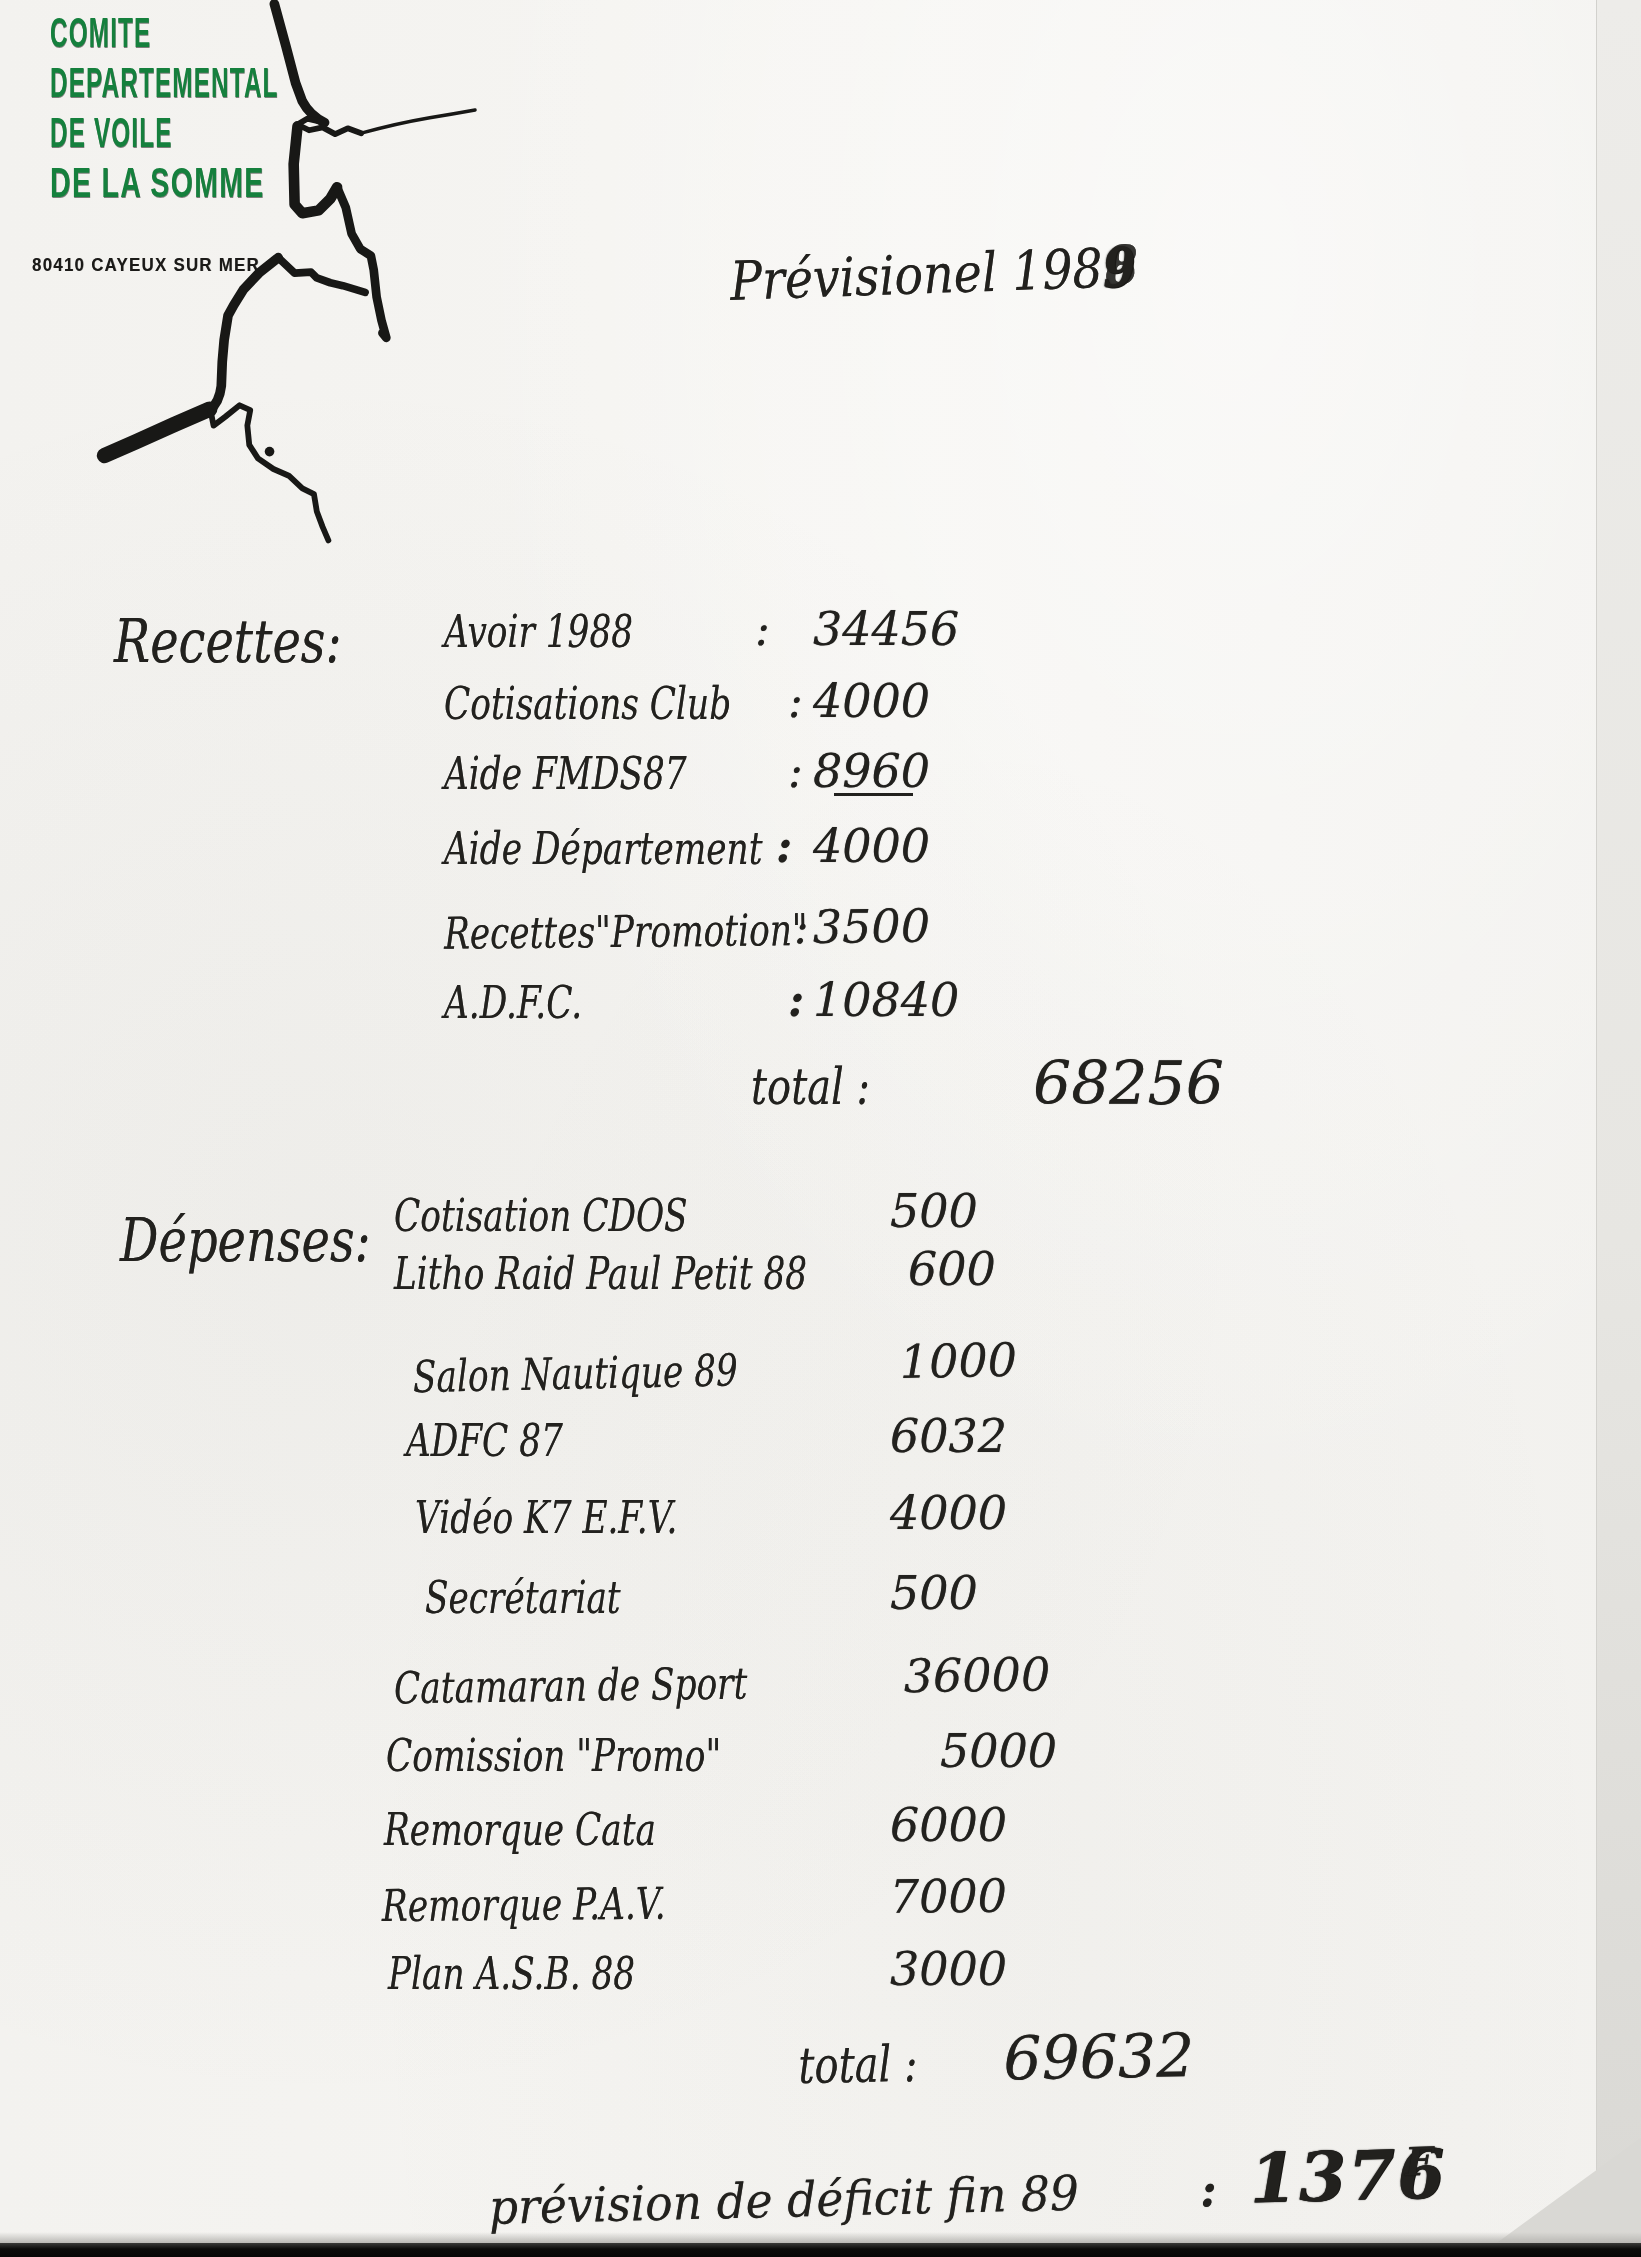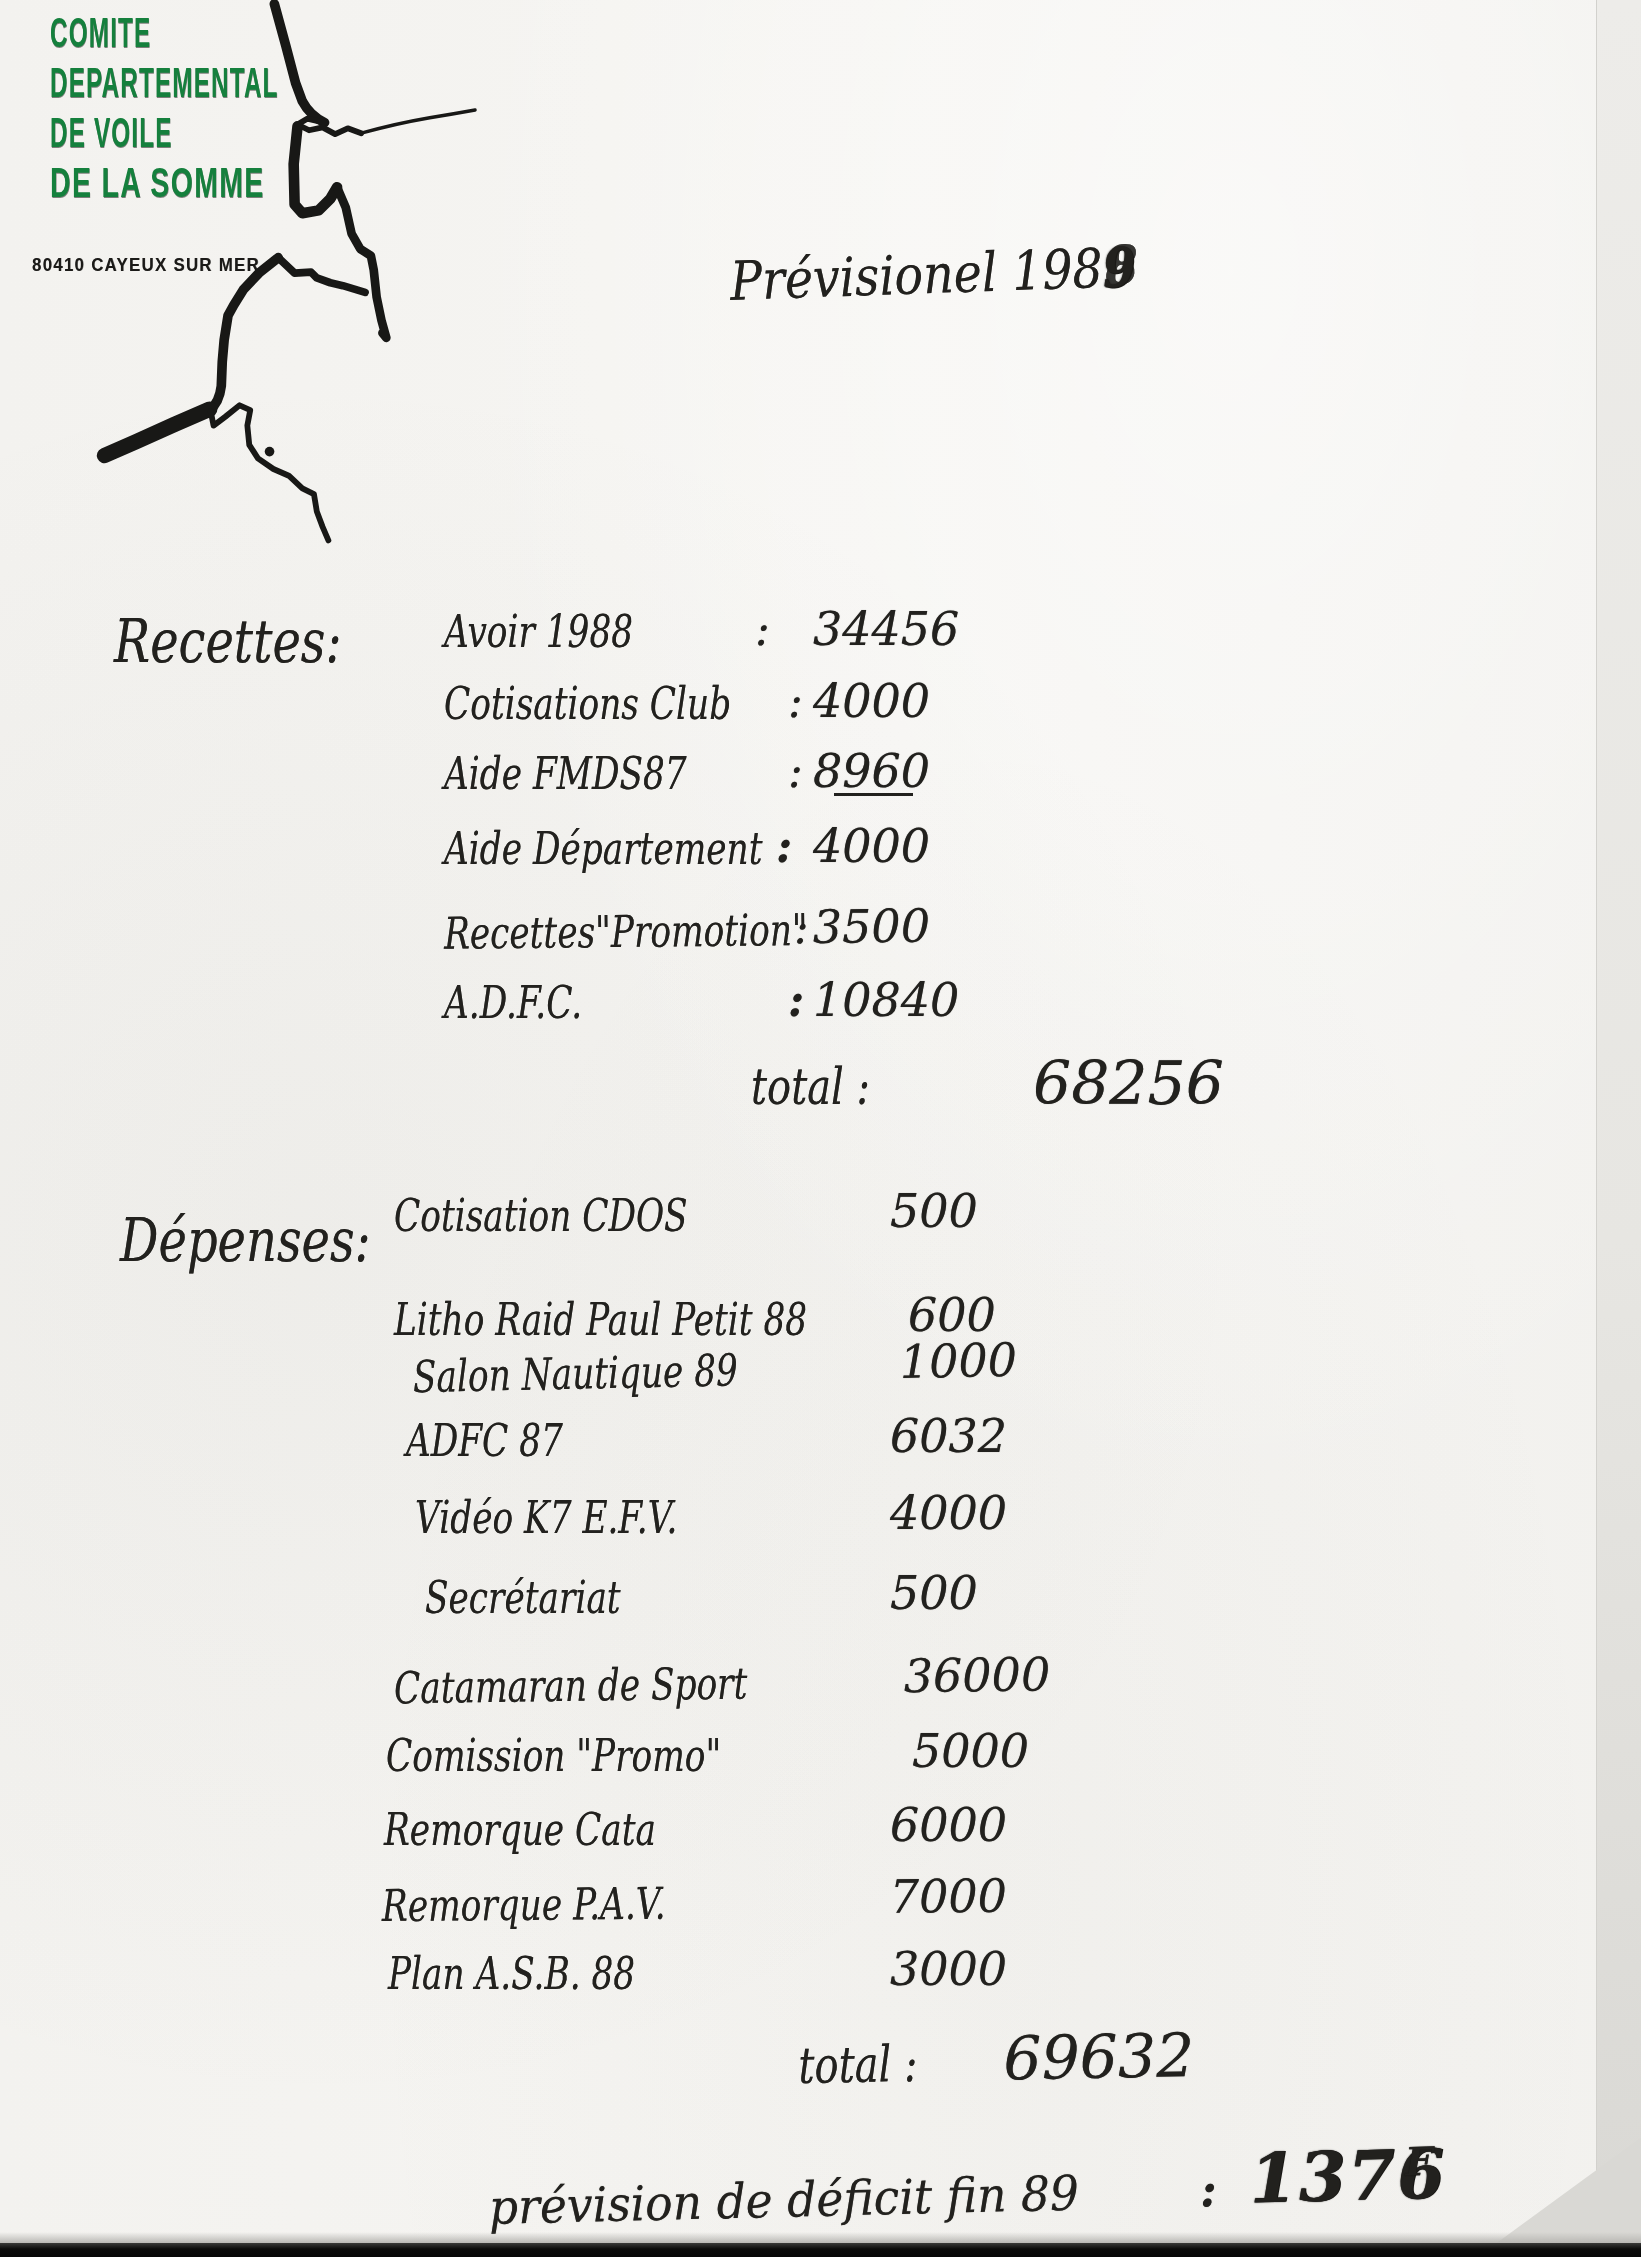--- a/index.html
+++ b/index.html
@@ -92,27 +92,27 @@
 
   .total-row{position:absolute;}
   .total-label{position:absolute;font-size:50px;transform:scaleX(0.8);transform-origin:left top;}
   .total-value{position:absolute;font-size:60px;top:-9.7px;}
   .recettes-total{left:751px;top:1058px;}
   .recettes-total .total-value{left:282px;}
   .depenses-total{left:798px;top:2037px;transform:rotate(-1deg);}
   .depenses-total .total-value{left:205px;}
 
   .d1{top:1190px;}
-  .d2{top:1294px;} .d2 .d-value{left:514px;}
+  .d2{top:1248px;} .d2 .d-value{left:514px;}
   .d3{top:1342px;transform:rotate(-1.2deg);} .d3 .row-label{left:19.3px;} .d3 .d-value{left:506px;}
   .d4{top:1415px;} .d4 .row-label{left:11.6px;}
   .d5{top:1492px;} .d5 .row-label{left:21px;}
   .d6{top:1572px;font-style:italic;} .d6 .row-label{left:31px;}
   .d7{top:1656px;transform:rotate(-0.8deg);} .d7 .d-value{left:510px;}
-  .d8{top:1730px;} .d8 .row-label{left:-7.7px;} .d8 .d-value{left:518px;}
+  .d8{top:1730px;} .d8 .row-label{left:-7.7px;} .d8 .d-value{left:546px;}
   .d9{top:1804px;} .d9 .row-label{left:-9.7px;}
   .d10{top:1876px;transform:rotate(-0.5deg);} .d10 .row-label{left:-11.6px;}
   .d11{top:1948px;} .d11 .row-label{left:-5.8px;}
 
   .footer-line{position:absolute;left:488px;top:2169px;transform:rotate(-1.4deg);transform-origin:left top;}
   .footer-label{position:absolute;left:0;top:9.7px;font-size:48px;transform:scaleX(0.95);transform-origin:left top;}
   .footer-sep{position:absolute;left:711px;top:11.6px;font-size:46px;font-weight:bold;}
   .footer-value{position:absolute;left:761px;top:-11.6px;font-size:68px;font-weight:bold;letter-spacing:1.9px;
     text-shadow:0 0 1.4px #161512, 1px 0 0 #161512;}
   .footer-currency{position:absolute;left:917px;top:-7.7px;font-size:39px;font-weight:bold;

